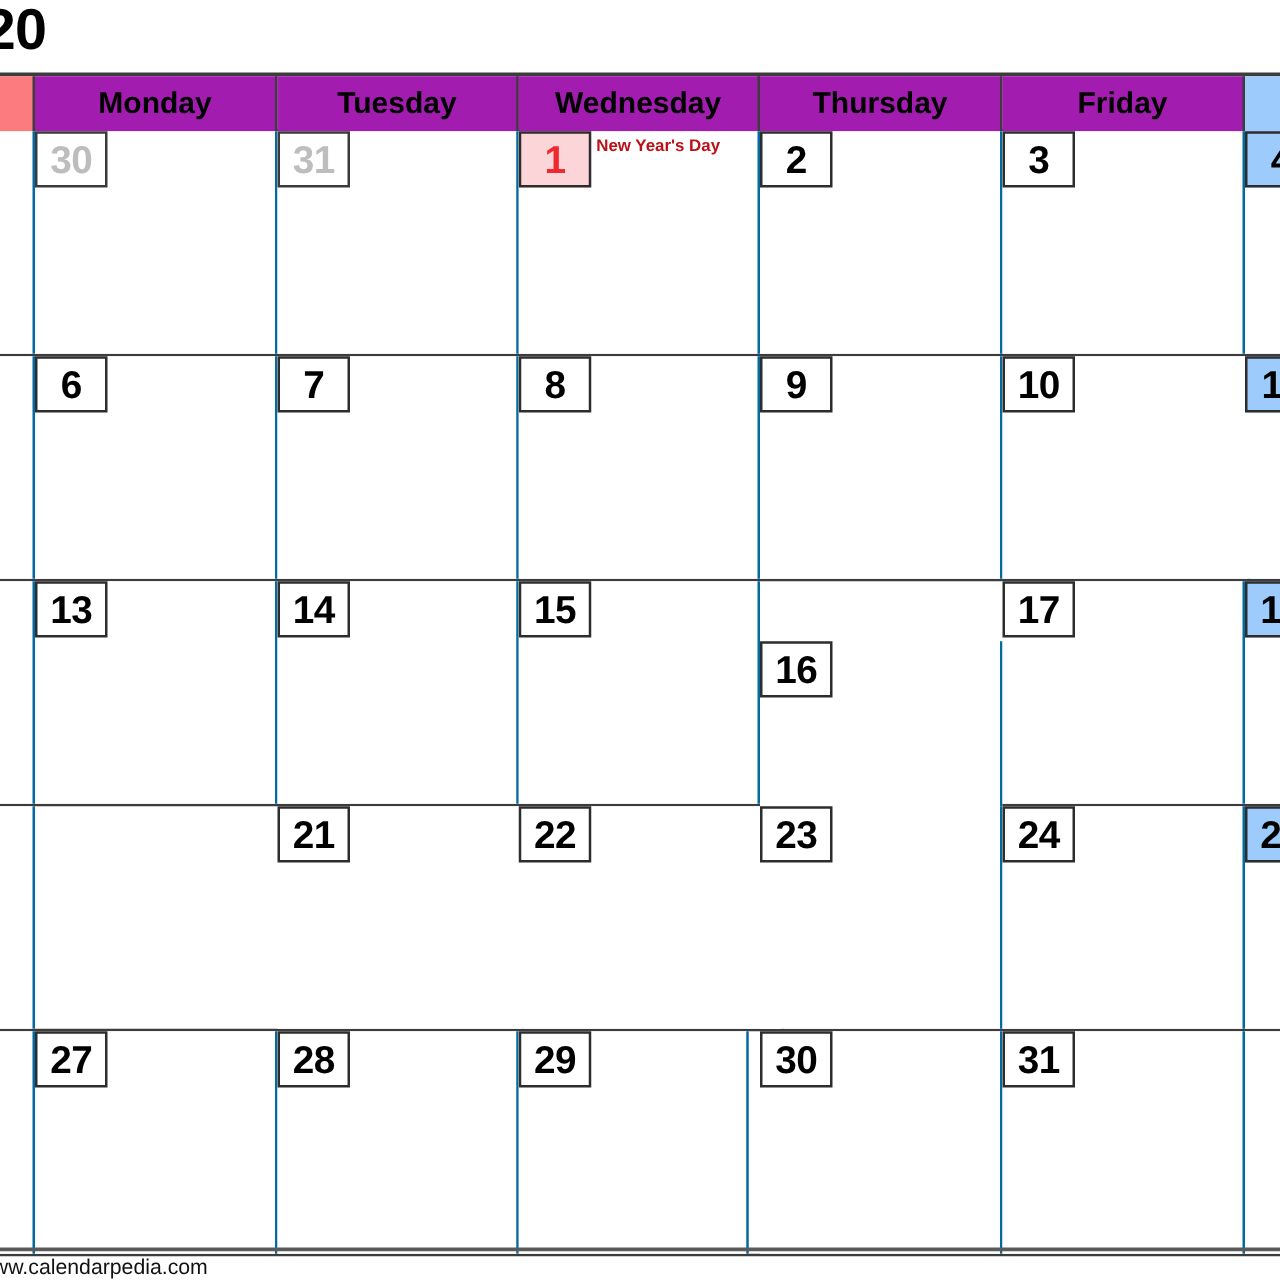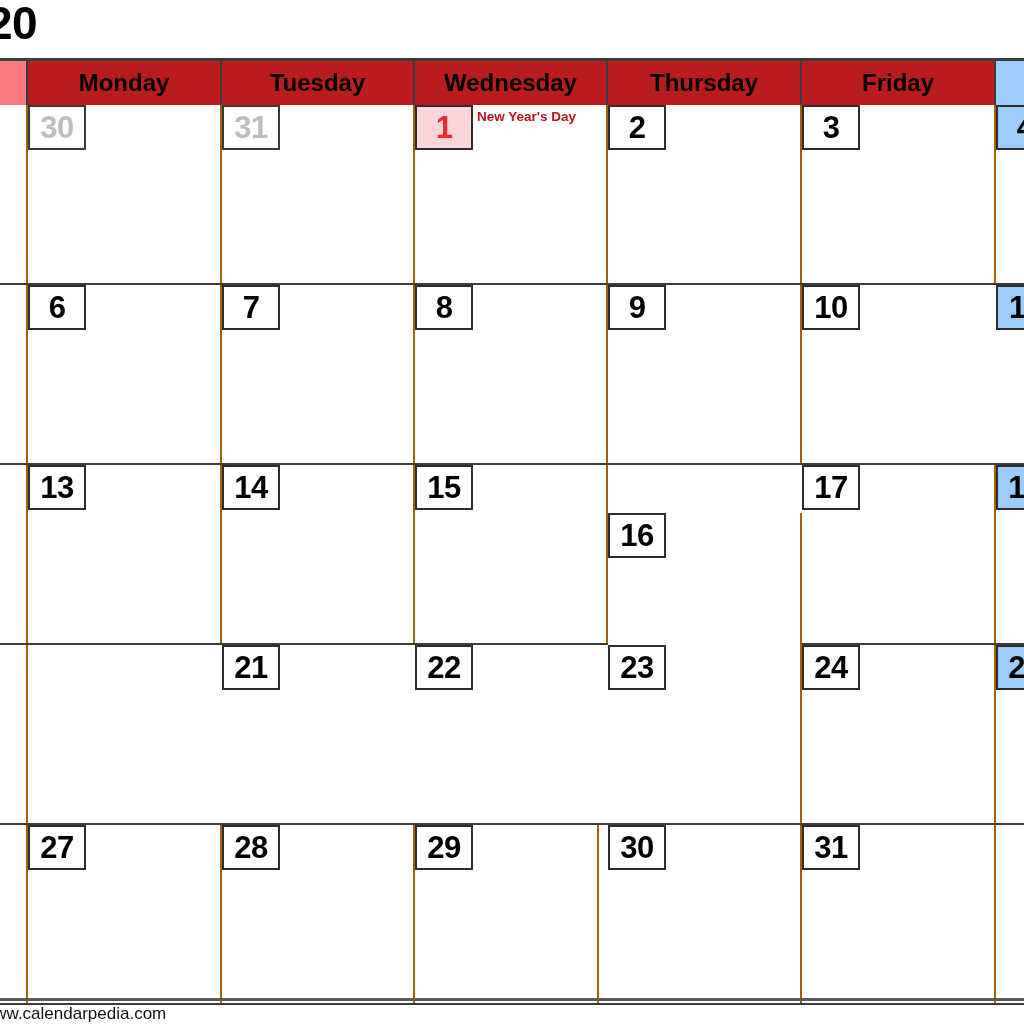--- a/index.html
+++ b/index.html
@@ -62,21 +62,21 @@
     position: absolute;
     top: 0;
     height: 44px;
     box-sizing: border-box;
     display: flex;
     align-items: center;
     justify-content: center;
     font-size: 24px;
     font-weight: bold;
     color: #000000;
-    background: #b91c1c;
+    background: #a21caf;
     border-right: 2px solid #3c3c3c;
     font-family: "Liberation Sans", sans-serif;
   }
   .hdr-cell.sun { background: #fc7b7f; border-right: 2px solid #3c3c3c; }
   .hdr-cell.sat { background: #9dcbfb; border-right: none; }
 
   
   .week-row {
     position: absolute;
     left: 0;
@@ -85,21 +85,21 @@
     border-bottom: 2px solid #3c3c3c;
     box-sizing: border-box;
   }
   .week-row.last { border-bottom: 2px solid #3c3c3c; }
 
   .day-cell {
     position: absolute;
     top: 0;
     height: 178px;
     box-sizing: border-box;
-    border-right: 2px solid #a16207;
+    border-right: 2px solid #0369a1;
     background: #ffffff;
   }
   .day-cell.nobord { border-right: none; }
 
   .datebox {
     position: absolute;
     left: 0;
     top: 0;
     width: 58px;
     height: 45px;

